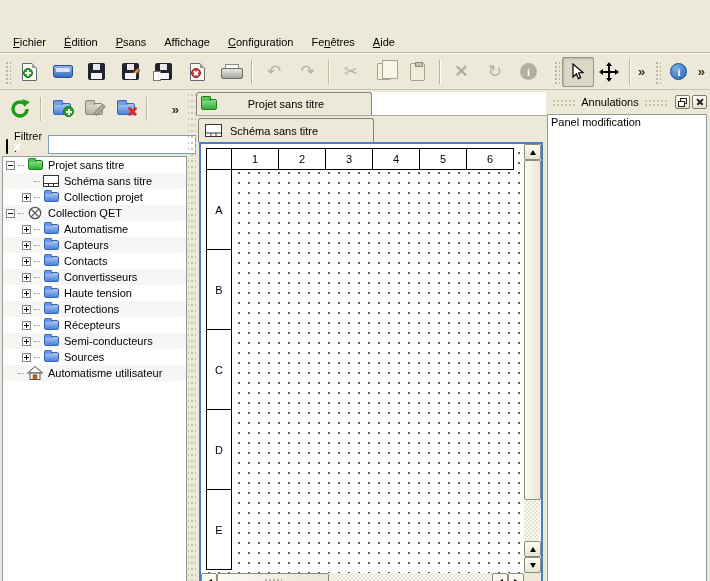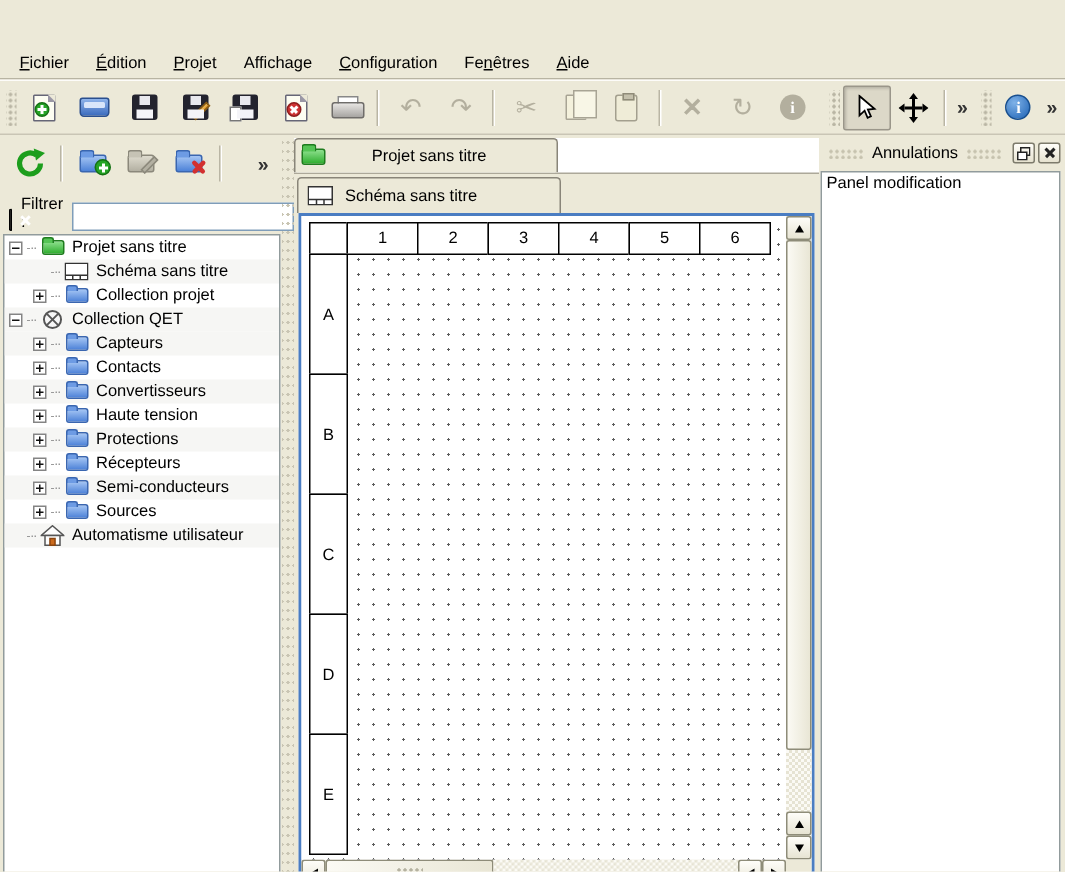--- a/index.html
+++ b/index.html
@@ -150,21 +150,21 @@
   .grip-corner { position:absolute; right:1px; bottom:1px; width:13px; height:13px; background:repeating-linear-gradient(135deg,transparent 0 3px,#fff 3px 4px,#9a968a 4px 5.5px); }
 </style>
 </head>
 <body>
 
 <div class="window">
 
   <div class="menubar">
     <div class="menu-item"><span></span><span class="key">F</span><span>ichier</span></div>
     <div class="menu-item"><span></span><span class="key">É</span><span>dition</span></div>
-    <div class="menu-item"><span></span><span class="key">P</span><span>rojet</span></div>
+    <div class="menu-item"><span></span><span class="key">P</span><span>sans</span></div>
     <div class="menu-item"><span>Afficha</span><span class="key">g</span><span>e</span></div>
     <div class="menu-item"><span></span><span class="key">C</span><span>onfiguration</span></div>
     <div class="menu-item"><span>Fe</span><span class="key">n</span><span>êtres</span></div>
     <div class="menu-item"><span></span><span class="key">A</span><span>ide</span></div>
   </div>
 
   <div class="toolbar">
     <div class="tb-handle"></div>
     <div class="tb-btn">
         <span class="pg">
@@ -325,20 +325,29 @@
             <span class="dash"></span>
             <span class="ticon">
               <svg width="14" height="14" viewBox="0 0 14 14">
                 <circle cx="7" cy="7" r="5.7" fill="#f7f7f7" stroke="#555" stroke-width="1.3"></circle>
                 <line x1="3.4" y1="3.4" x2="10.6" y2="10.6" stroke="#555" stroke-width="1.3"></line>
                 <line x1="10.6" y1="3.4" x2="3.4" y2="10.6" stroke="#555" stroke-width="1.3"></line>
               </svg>
             </span>
             <span class="tlabel">Collection QET</span>
           </div>
+        <div class="trow">
+            <span class="ind lvl1"></span>
+            <span class="expander plus"></span>
+            <span class="dash"></span>
+            <span class="ticon">
+              <span class="folder"></span>
+            </span>
+            <span class="tlabel">Automatisme</span>
+          </div>
         <div class="trow alt">
             <span class="ind lvl1"></span>
             <span class="expander plus"></span>
             <span class="dash"></span>
             <span class="ticon">
               <span class="folder"></span>
             </span>
             <span class="tlabel">Capteurs</span>
           </div>
         <div class="trow">

